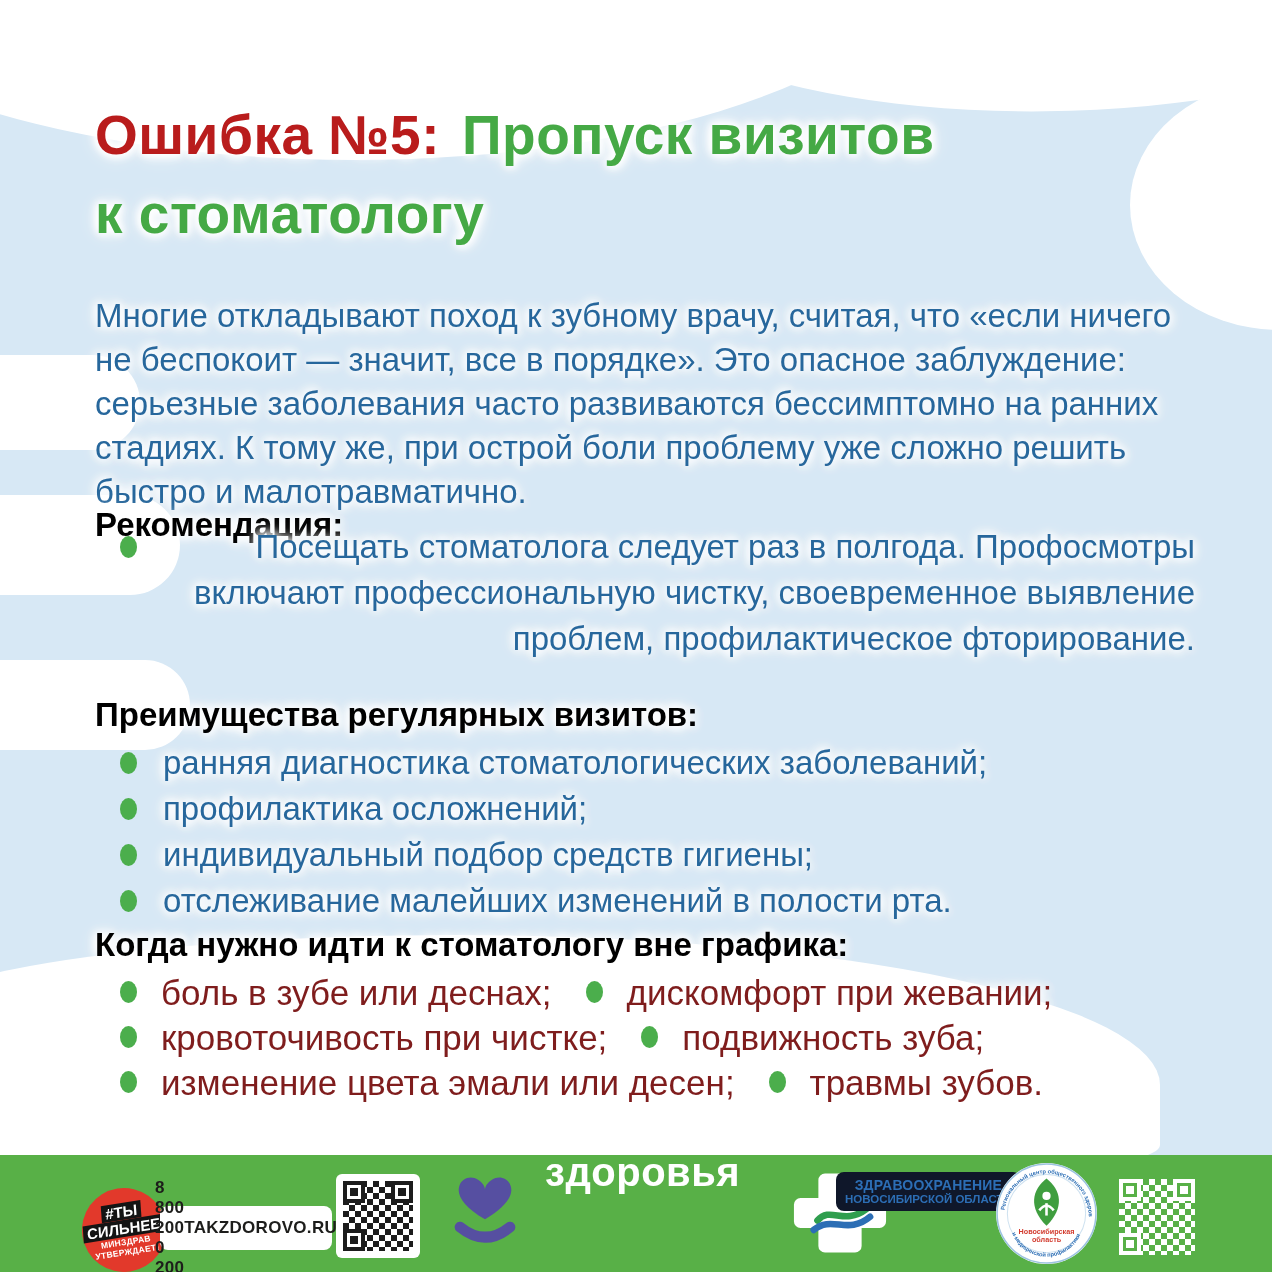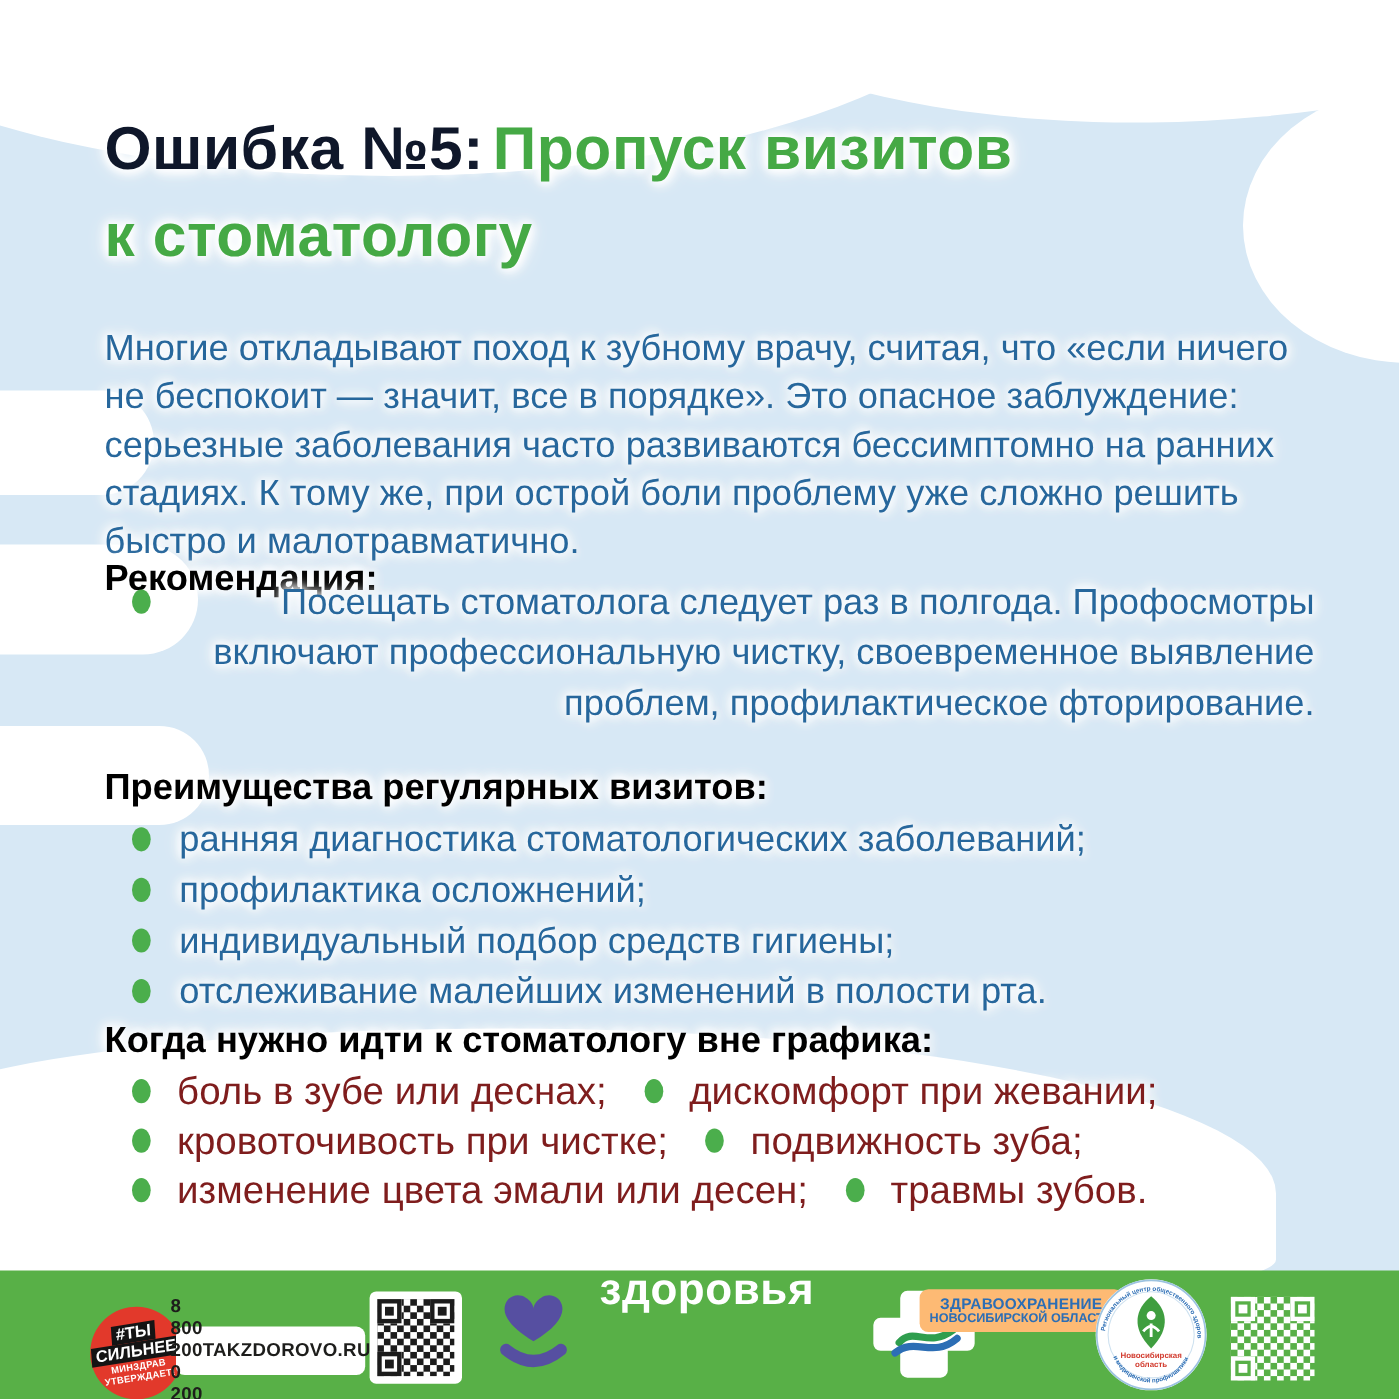--- a/index.html
+++ b/index.html
@@ -15,21 +15,21 @@
   .c3{left:1130px;top:80px;width:300px;height:250px;border-radius:50%;}
   .c4{left:-170px;top:355px;width:310px;height:95px;border-radius:60px;}
   .c5{left:-150px;top:495px;width:330px;height:100px;border-radius:60px;}
   .c6{left:-150px;top:660px;width:340px;height:90px;border-radius:60px;}
   .c7{left:-120px;top:935px;width:1280px;height:250px;border-radius:45% 55% 30% 30%/95px 150px 40px 40px;}
   
   .glow{text-shadow:0 0 8px #fff,0 0 14px #fff,2px 2px 10px #fff,-2px -2px 10px #fff,0 0 22px rgba(255,255,255,.85);}
   
   .sec{position:absolute;left:95px;width:1100px;}
   h1{margin:0;font-size:55px;line-height:79px;font-weight:800;letter-spacing:.5px;top:96px;}
-  .t-blue{color:#0f172a;margin-right:8px;}
+  .t-blue{color:#b91c1c;margin-right:22px;}
   .t-green{color:#45a945;}
   .t-line2{display:block;}
   .intro{top:294px;font-size:33px;line-height:44px;color:#27679c;margin:0;}
   h2{margin:0;font-size:33px;font-weight:800;color:#000000;}
   .h-rec{top:506px;}
   .h-ben{top:696px;}
   .h-when{top:926px;}
   .list{display:flex;flex-direction:column;}
   .rec-list{top:524px;text-align:right;}
   .ben-list{top:740px;}
@@ -62,21 +62,21 @@
           background:repeating-conic-gradient(var(--m) 0% 25%, transparent 0% 50%) 0 0/12px 12px;}
   .qr .f{position:absolute;width:14px;height:14px;border:4px solid var(--m);background:var(--b);}
   .qr .f::after{content:"";position:absolute;inset:3px;background:var(--m);}
   .qr .tl{left:7px;top:7px;} .qr .tr{right:7px;top:7px;} .qr .bl{left:7px;bottom:7px;}
   
   .heart{position:absolute;left:450px;top:1170px;width:70px;height:80px;}
   
   .service{position:absolute;left:545px;top:1108px;color:#fff;font-weight:800;font-size:40px;line-height:43px;letter-spacing:.5px;}
   
   .cross{position:absolute;left:793px;top:1166px;width:94px;height:94px;}
-  .ministry{position:absolute;left:836px;top:1172px;background:#fdba74;border-radius:8px;padding:5px 9px;
+  .ministry{position:absolute;left:836px;top:1172px;background:#0f172a;border-radius:8px;padding:5px 9px;
             color:#2c6eb5;font-weight:800;text-align:center;}
   .ministry .m1{font-size:14px;line-height:16px;letter-spacing:.2px;}
   .ministry .m2{font-size:11.5px;line-height:13px;}
   
   .emblem{position:absolute;left:995px;top:1162px;width:103px;height:103px;}
 </style>
 </head>
 <body>
 
 <div class="card">

